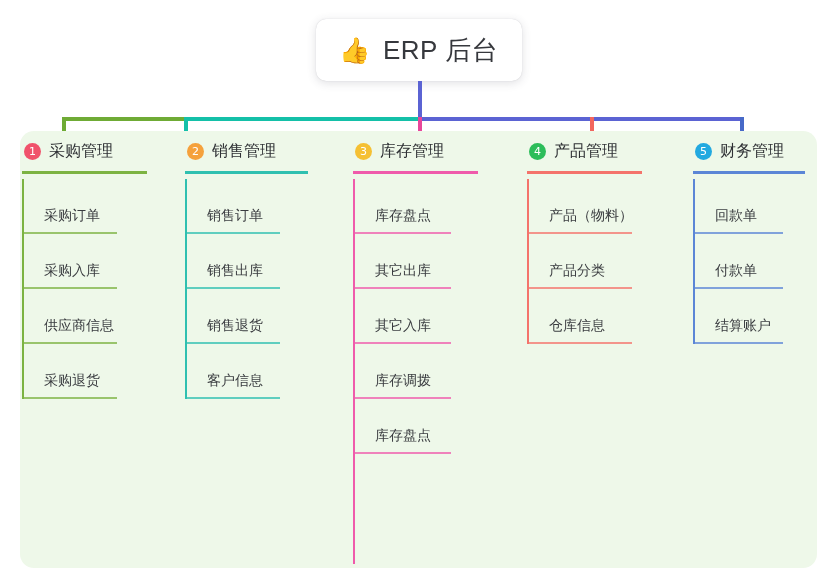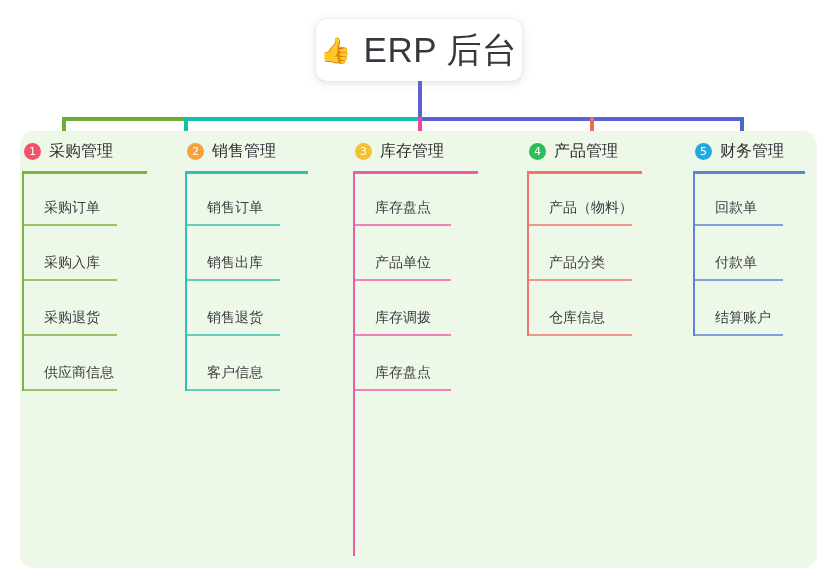--- a/index.html
+++ b/index.html
@@ -32,21 +32,21 @@
     justify-content: center;
     gap: 12px;
     box-sizing: border-box;
   }
   #title-card .emoji {
     font-size: 25px;
     line-height: 1;
     display: inline-block;
   }
   #title-card .title-text {
-    font-size: 35px;
+    font-size: 26px;
     color: #36383d;
     letter-spacing: 0.5px;
     white-space: nowrap;
   }
 
   
   #root-stem {
     position: absolute;
     left: 418px;
     top: 81px;
@@ -111,21 +111,21 @@
   .head-rule {
     position: absolute;
     left: 0;
     top: 40px;
     height: 3px;
   }
 
   
   .items {
     position: relative;
-    margin-top: 0;
+    margin-top: 8px;
   }
   .spine {
     position: absolute;
     left: 0;
     top: 0;
     width: 2px;
   }
   .item {
     position: relative;
     height: 55px;
@@ -179,25 +179,25 @@
           <div class="spine" style="background: rgb(124, 179, 66); height: 220px;"></div>
           <div class="item">
             <span class="item-label">采购订单</span>
             <div class="item-rule" style="width: 95px; background: rgb(124, 179, 66); opacity: 0.75;"></div>
           </div>
           <div class="item">
             <span class="item-label">采购入库</span>
             <div class="item-rule" style="width: 95px; background: rgb(124, 179, 66); opacity: 0.75;"></div>
           </div>
           <div class="item">
+            <span class="item-label">供应商信息</span>
+            <div class="item-rule" style="width: 95px; background: rgb(124, 179, 66); opacity: 0.75;"></div>
+          </div>
+          <div class="item">
             <span class="item-label">采购退货</span>
-            <div class="item-rule" style="width: 95px; background: rgb(124, 179, 66); opacity: 0.75;"></div>
-          </div>
-          <div class="item">
-            <span class="item-label">供应商信息</span>
             <div class="item-rule" style="width: 95px; background: rgb(124, 179, 66); opacity: 0.75;"></div>
           </div>
         </div>
       </div>
       <div class="column" style="left: 165px;">
         <div class="col-head">
           <span class="badge" style="background: rgb(245, 161, 60);">2</span>
           <span class="col-title">销售管理</span>
           <div class="head-rule" style="width: 123px; background: rgb(47, 192, 176);"></div>
         </div>
@@ -227,21 +227,25 @@
           <span class="col-title">库存管理</span>
           <div class="head-rule" style="width: 125px; background: rgb(239, 91, 171);"></div>
         </div>
         <div class="items">
           <div class="spine" style="background: rgb(239, 91, 171); height: 385px;"></div>
           <div class="item">
             <span class="item-label">库存盘点</span>
             <div class="item-rule" style="width: 98px; background: rgb(239, 91, 171); opacity: 0.75;"></div>
           </div>
           <div class="item">
-            <span class="item-label">产品单位</span>
+            <span class="item-label">其它出库</span>
+            <div class="item-rule" style="width: 98px; background: rgb(239, 91, 171); opacity: 0.75;"></div>
+          </div>
+          <div class="item">
+            <span class="item-label">其它入库</span>
             <div class="item-rule" style="width: 98px; background: rgb(239, 91, 171); opacity: 0.75;"></div>
           </div>
           <div class="item">
             <span class="item-label">库存调拨</span>
             <div class="item-rule" style="width: 98px; background: rgb(239, 91, 171); opacity: 0.75;"></div>
           </div>
           <div class="item">
             <span class="item-label">库存盘点</span>
             <div class="item-rule" style="width: 98px; background: rgb(239, 91, 171); opacity: 0.75;"></div>
           </div>

